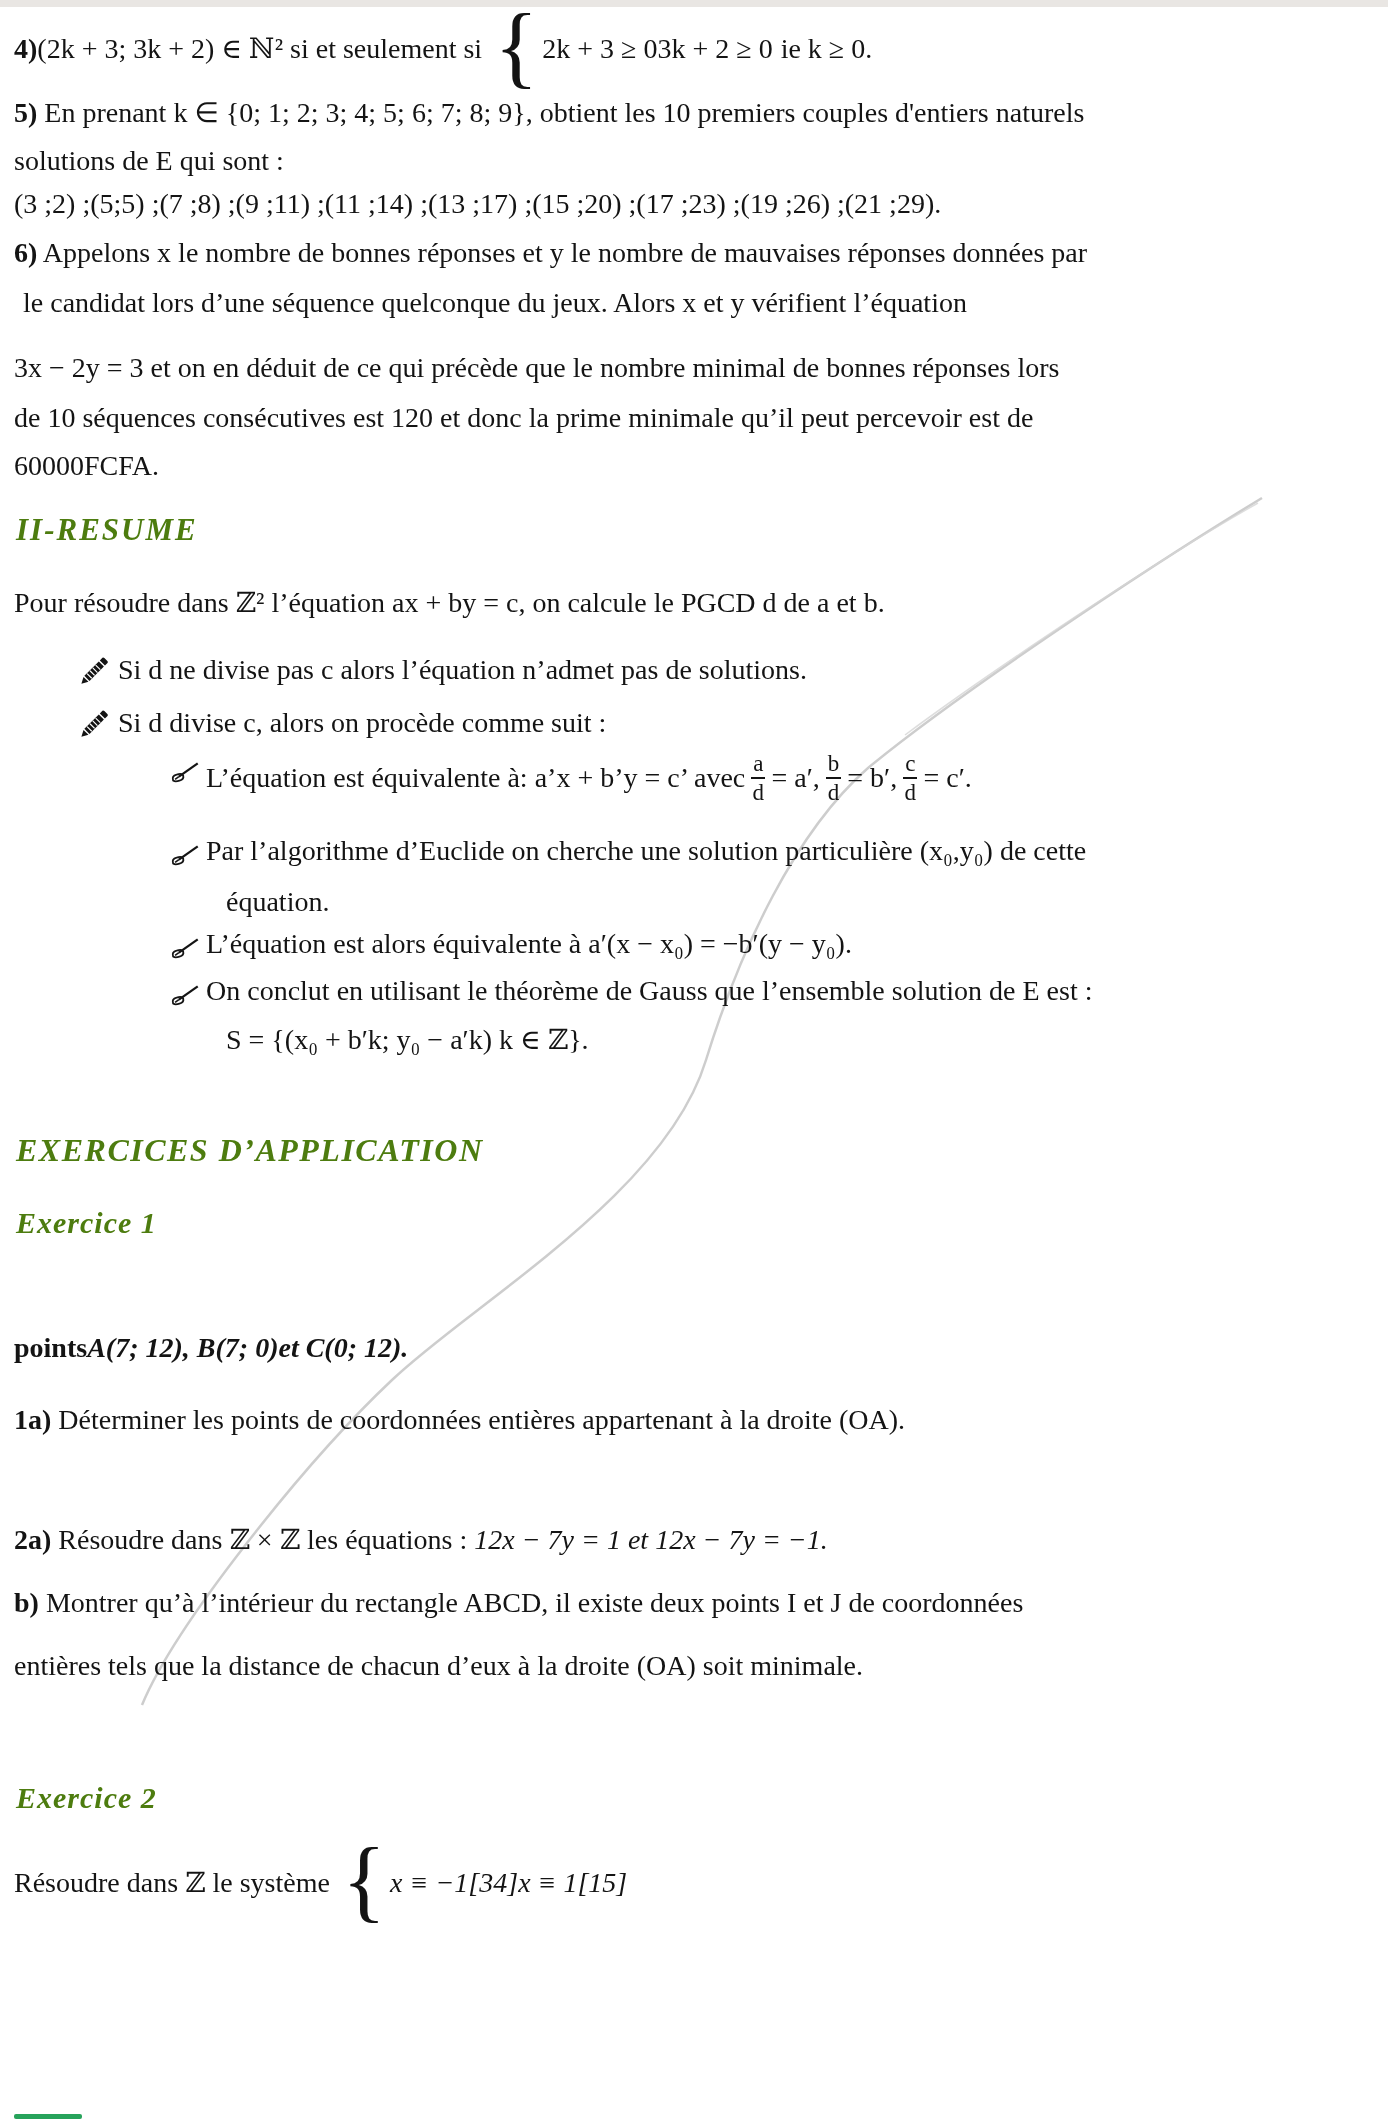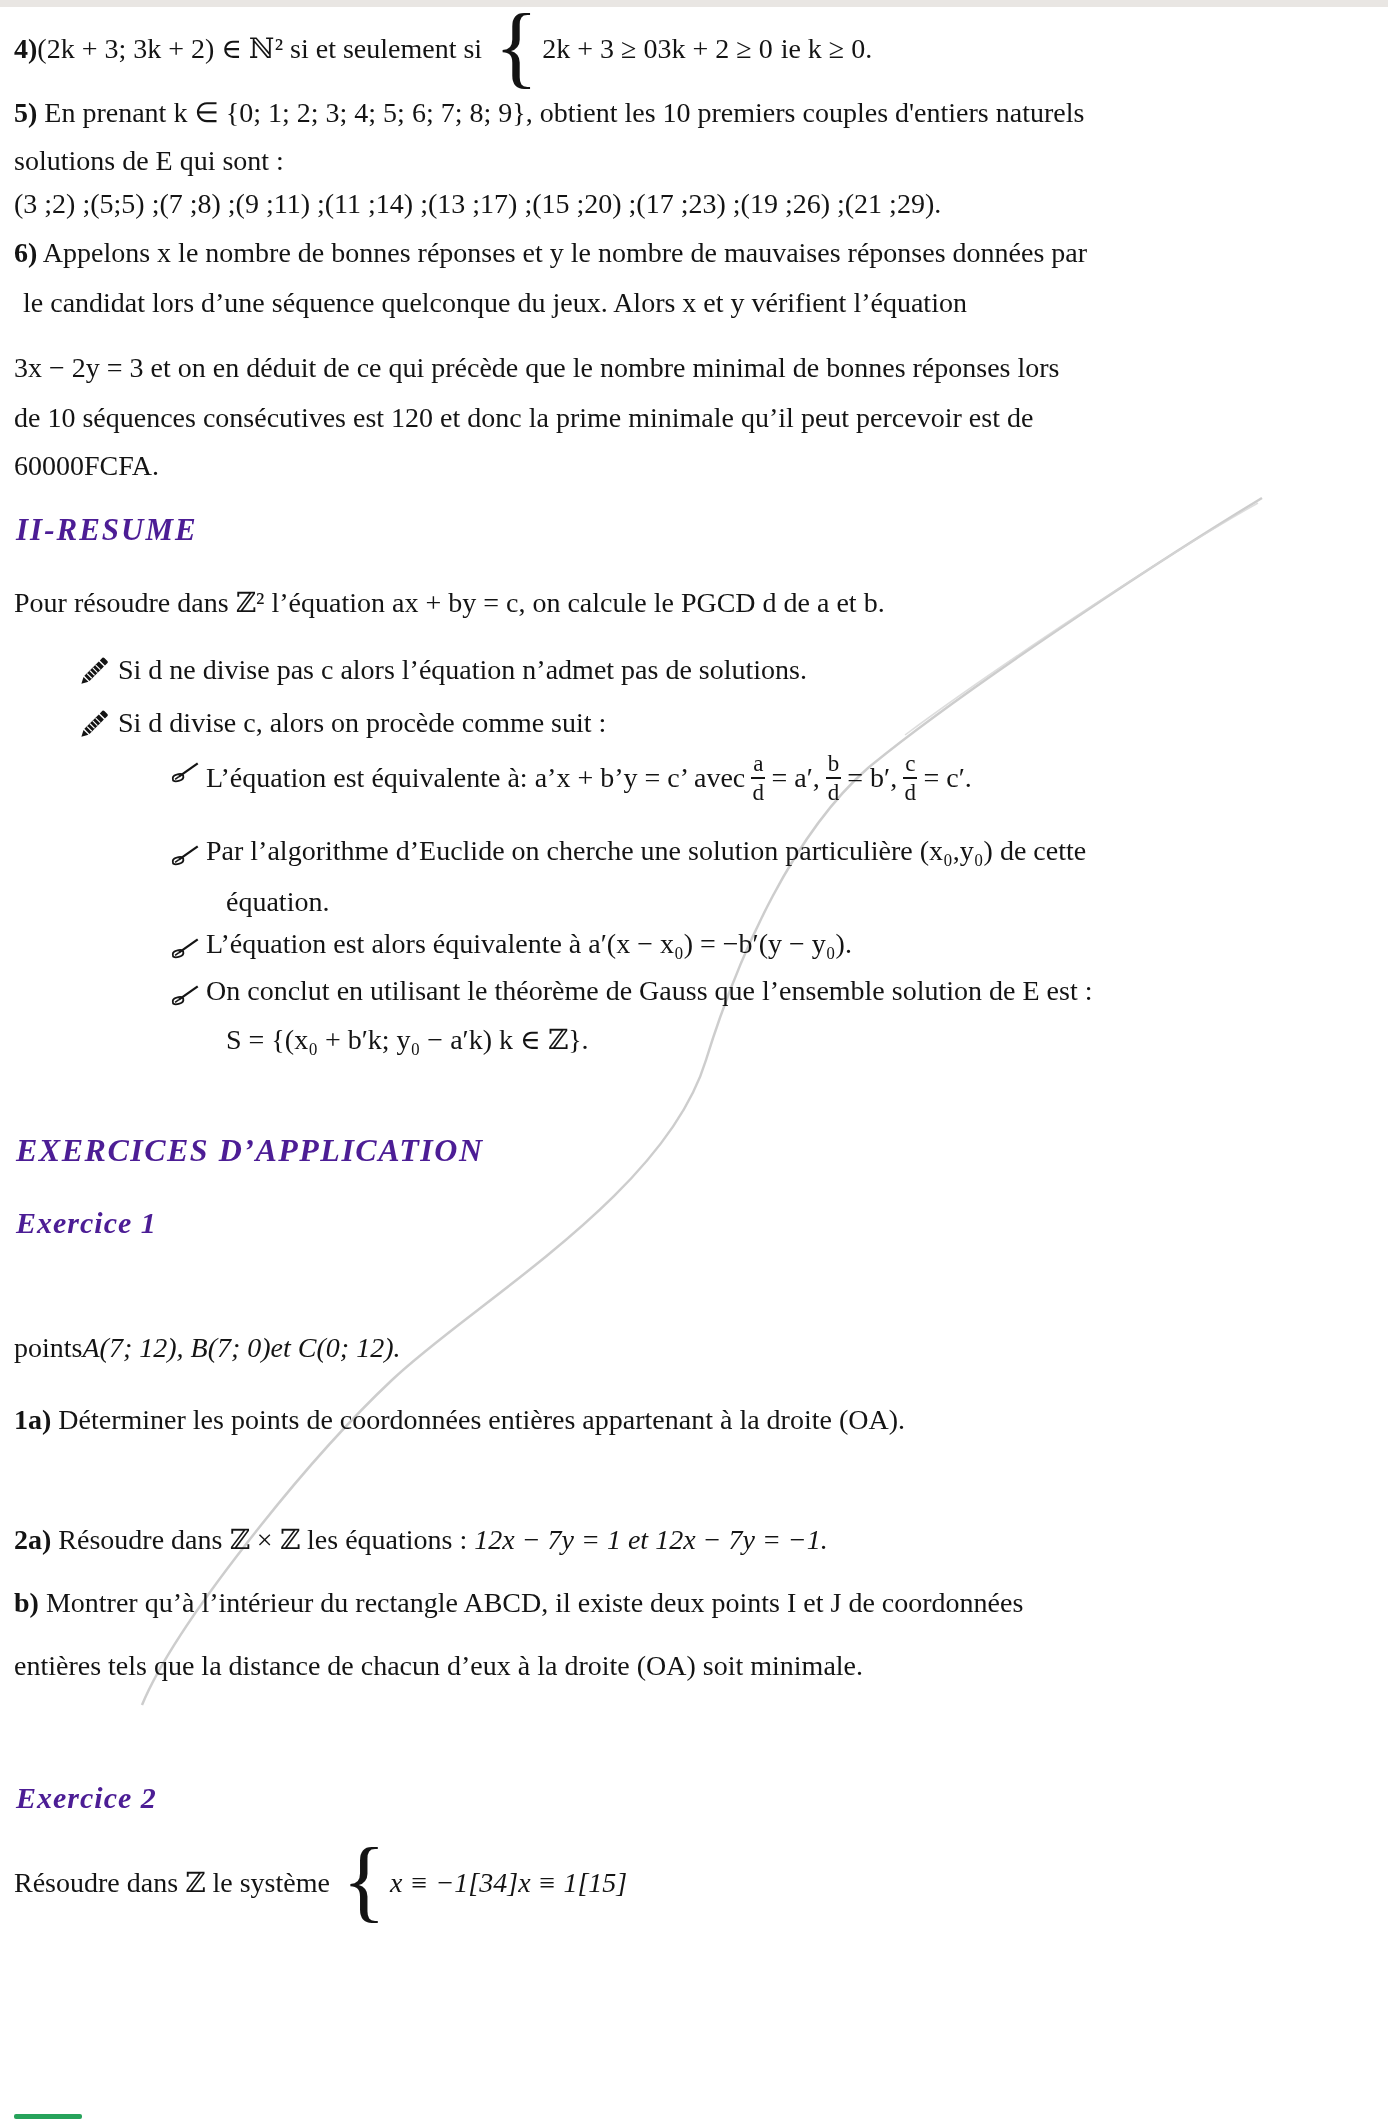--- a/index.html
+++ b/index.html
@@ -36,21 +36,21 @@
   .icon-pencil{width:36px;height:36px;flex:0 0 auto;}
   .icon-hand{width:32px;height:24px;flex:0 0 auto;margin-top:7px;}
   
   .fracrow{display:flex;align-items:center;}
   .frac{
     display:inline-flex;flex-direction:column;align-items:center;
     font-size:23px;line-height:27px;margin:0 6px;
   }
   .frac .fn{border-bottom:2px solid #141414;padding:0 2px;}
   
-  .green{color:#4c1d95;font-style:italic;}
+  .green{color:#4d7c0f;font-style:italic;}
   .h-resume{font-size:31px;font-weight:600;letter-spacing:2px;}
   .h-exos{font-size:32px;font-weight:600;letter-spacing:1.5px;}
   .h-exo{font-size:30px;font-weight:600;letter-spacing:1px;}
   .green-mark{
     position:absolute;left:14px;top:2114px;width:68px;height:5px;
     background:#27a35b;border-radius:2px;
   }
 </style>
 </head>
 <body>
@@ -176,21 +176,21 @@
       </svg>
     </span>
     <span>On conclut en utilisant le théorème de Gauss que l’ensemble solution de E est :</span>
   </div>
   <div class="line" style="top:1022px;left:226px;">S = {(x₀ + b′k; y₀ − a′k) k ∈ ℤ}.</div>
 
   <div class="line green h-exos" style="top:1132px;left:16px;">EXERCICES D’APPLICATION</div>
 
   <div class="line green h-exo" style="top:1205px;left:16px;">Exercice 1</div>
 
-  <div class="line" style="top:1330px;left:14px;">
+  <div class="line" style="top:1330px;left:14px;font-weight:bold;">
     <span>points</span><span class="it">A(7; 12), B(7; 0)et C(0; 12).</span>
   </div>
 
   <div class="line" style="top:1402px;left:14px;">
     <span class="num">1a)</span><span> Déterminer les points de coordonnées entières appartenant à la droite (OA).</span>
   </div>
   <div class="line" style="top:1522px;left:14px;">
     <span class="num">2a)</span><span> Résoudre dans ℤ × ℤ les équations : </span><span class="it">12x − 7y = 1 et 12x − 7y = −1.</span>
   </div>
   <div class="line" style="top:1585px;left:14px;">

